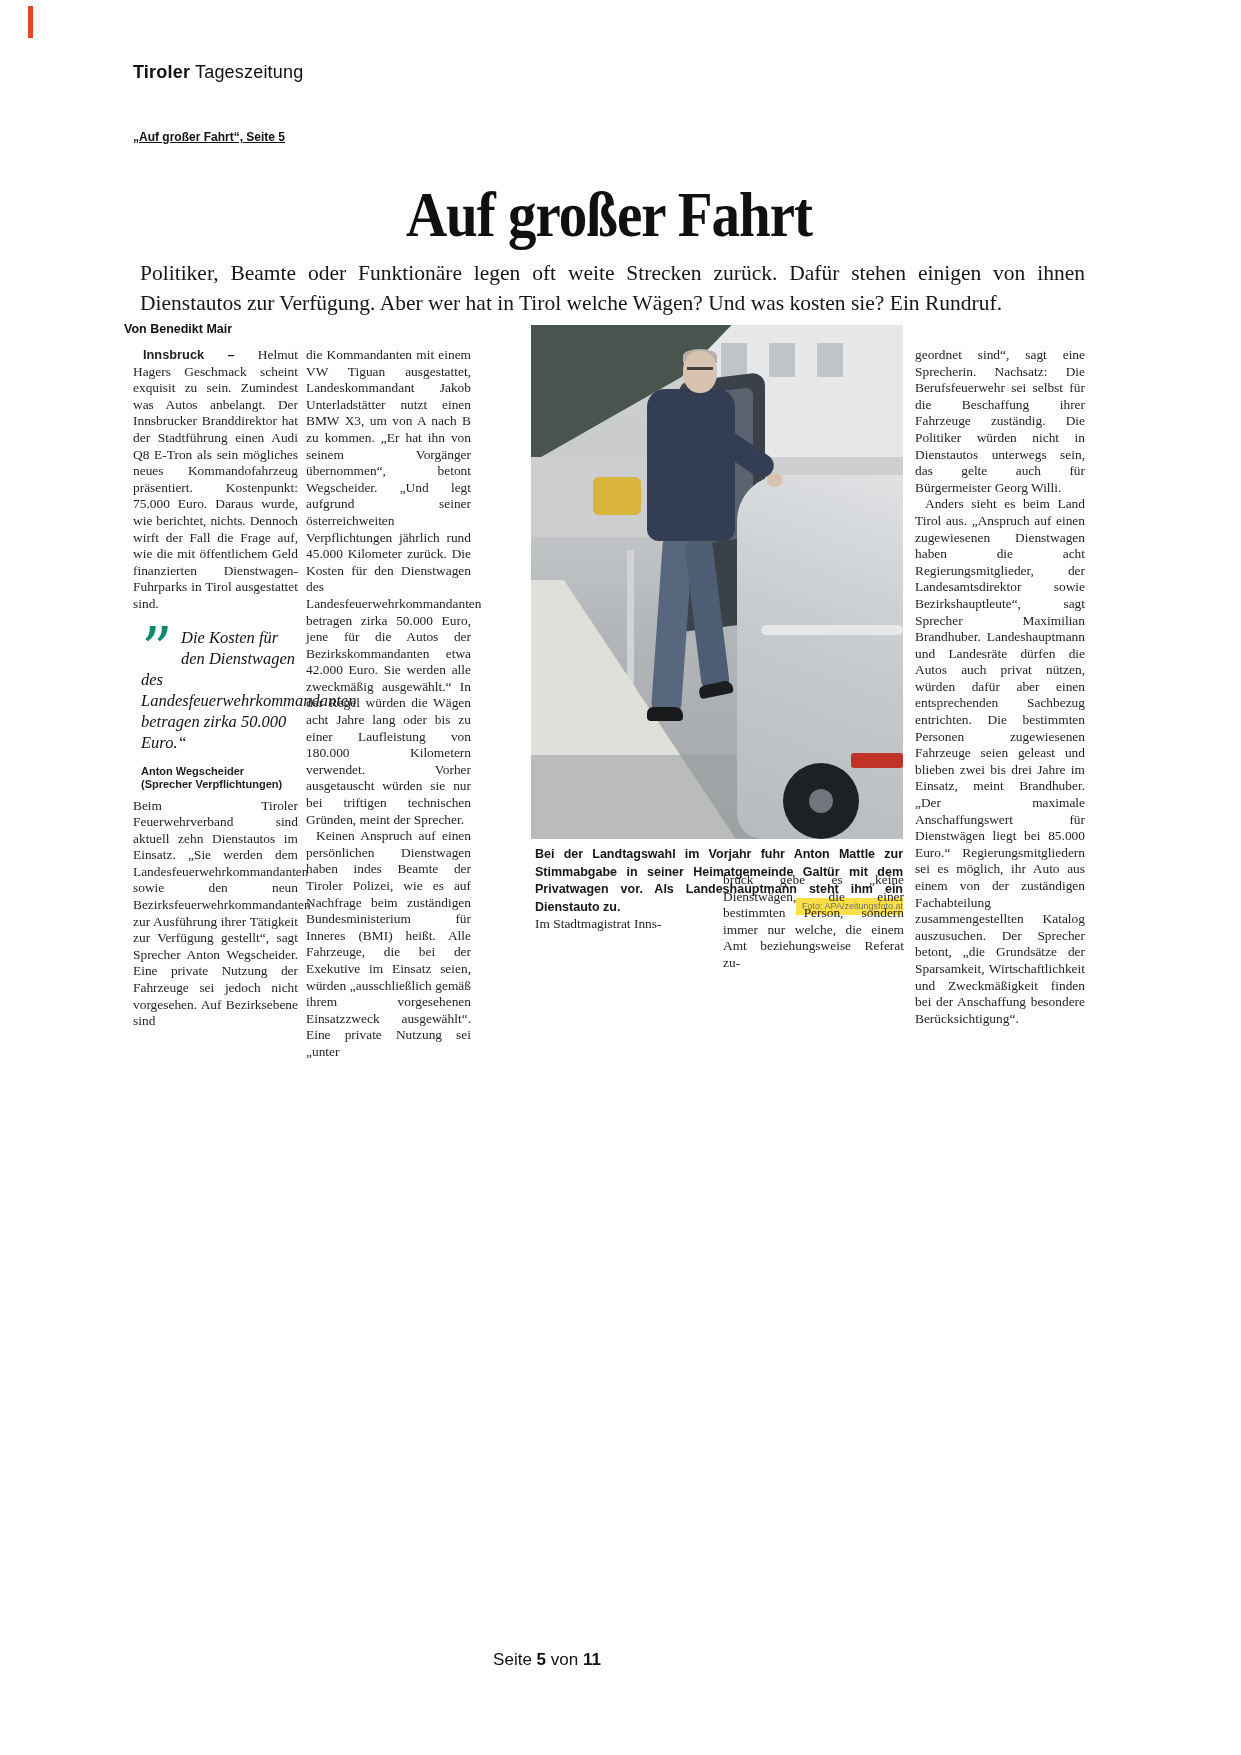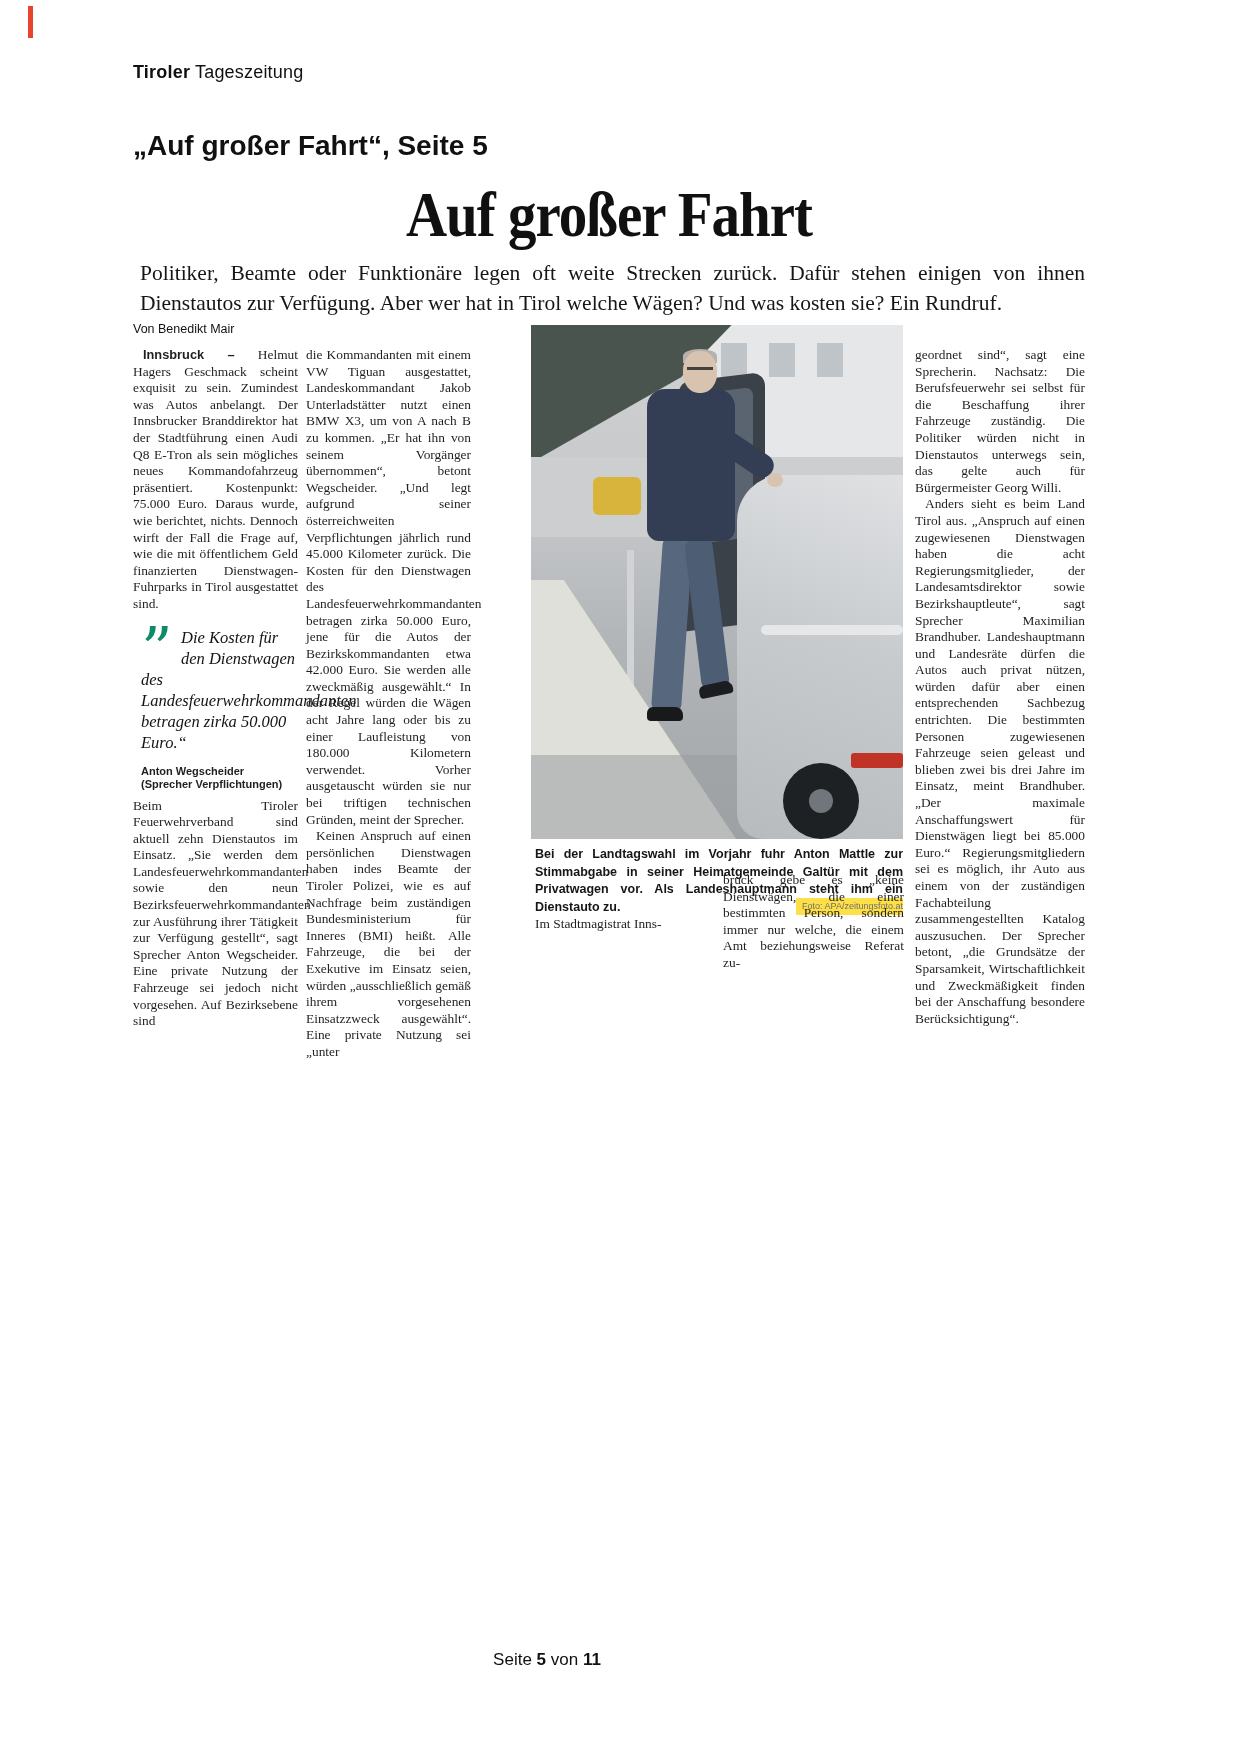--- a/index.html
+++ b/index.html
@@ -12,39 +12,39 @@
     color: #1c1c1c;
   }
   .abs { position: absolute; }
 
   
   .red-mark { left: 28px; top: 6px; width: 5px; height: 32px; background: var(--accent_red, #e8432d); }
 
   
   .brand { left: 133px; top: 62px; font-size: 18px; letter-spacing: 0.2px; color: #111; }
   .brand .b { font-weight: 700; }
-  .section-title { left: 133px; top: 130px; font-size: 28px; font-weight: 700; color: #111; }
+  .section-title { left: 133px; top: 130px; font-size: 12px; font-weight: 700; color: #111; text-decoration: underline; }
 
   
   .headline {
     left: 133px; top: 178px; width: 952px;
     text-align: center;
     font-family: "Liberation Serif", serif;
     font-weight: 700; font-size: 57px; letter-spacing: -1px;
     color: #101010;
     transform: scale(1, 1.12); transform-origin: top center;
     white-space: nowrap;
   }
   .subheadline {
     left: 140px; top: 258px; width: 945px;
     font-family: "Liberation Serif", serif;
     font-size: 21.5px; line-height: 30px; color: #161616;
     text-align: justify;
   }
-  .byline { left: 133px; top: 322px; font-size: 12.5px; font-weight: 400; color: #111; }
+  .byline { left: 124px; top: 322px; font-size: 12.5px; font-weight: 700; color: #111; }
 
   
   .col {
     font-family: "Liberation Serif", serif;
     font-size: 13.4px; line-height: 16.6px;
     text-align: justify; hyphens: auto;
     color: #1f1f1f;
   }
   .col p { margin: 0; }
   .col p + p { text-indent: 10px; }

